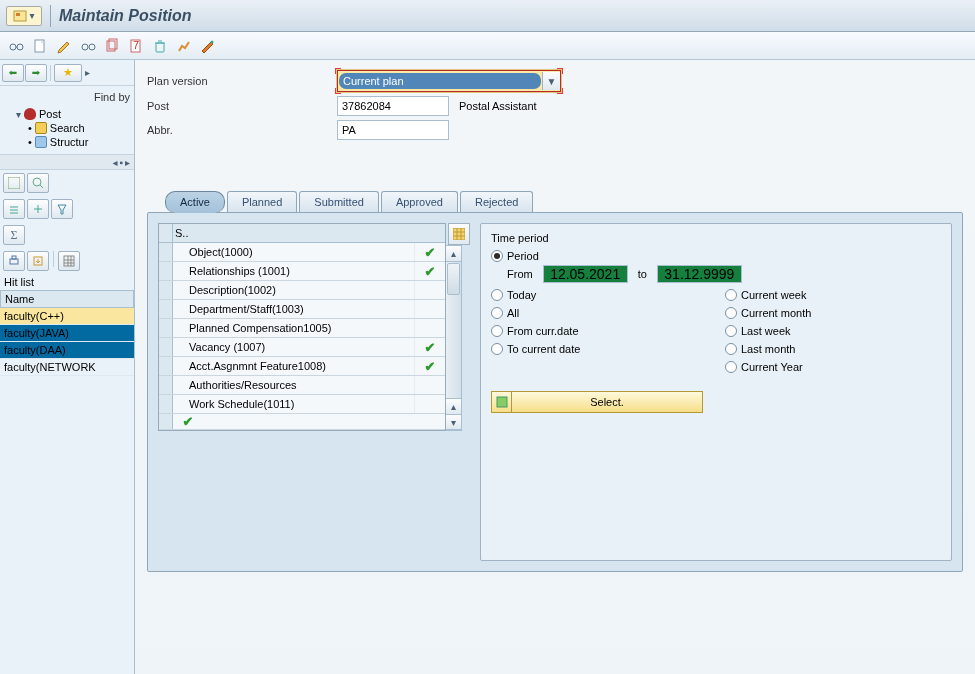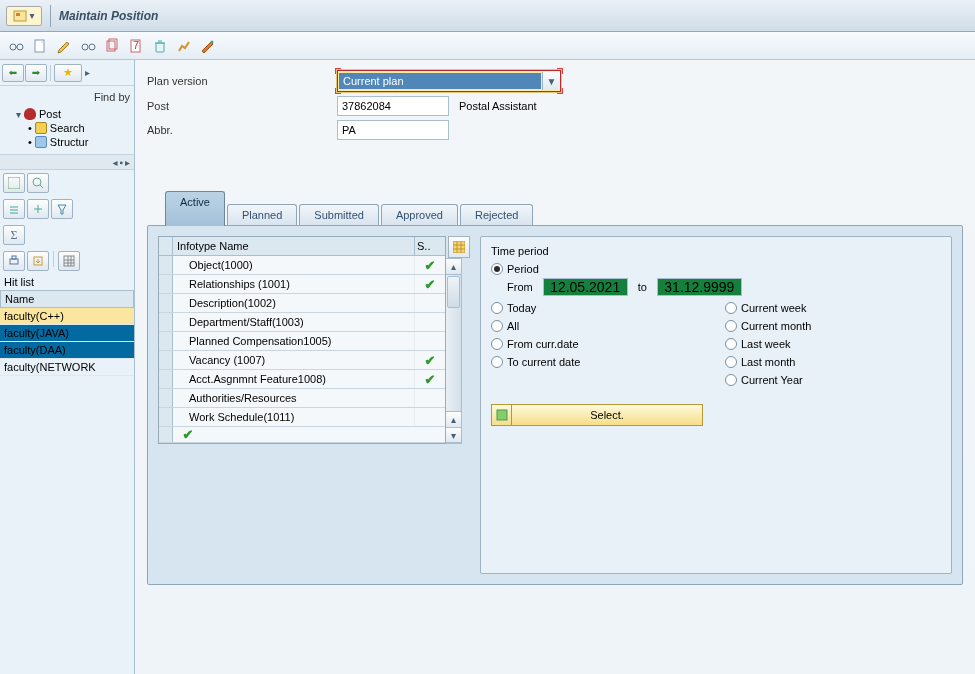--- a/index.html
+++ b/index.html
@@ -8,21 +8,21 @@
 
 .watermark { position: absolute; right: 10px; top: 150px; pointer-events: none; z-index: 1; opacity: 0.25; }
 .watermark .pt { font-size: 64px; font-weight: bold; color: #8a8a8a; letter-spacing: -4px; }
 .watermark .pt .p { color: #d9534f; }
 .watermark .sub { font-size: 26px; color: #d9534f; letter-spacing: 1px; margin-top: -8px; padding-left: 120px; }
 
 
 .titlebar { height: 32px; background: linear-gradient(#eaf0f6,#d0dde8); border-bottom: 1px solid #96a8b8; display: flex; align-items: center; padding: 0 6px; gap: 8px; }
 .title-icon { width: 36px; height: 20px; border: 1px solid #a9a9a9; background: #fdf4d0; border-radius: 2px; display:flex; align-items:center; justify-content:center; gap:2px;}
 .title-divider { width: 1px; height: 22px; background: #8fa5b8; }
-.title-text { font-weight: bold; font-style: italic; font-size: 12px; color: #3a4f63; }
+.title-text { font-weight: bold; font-style: italic; font-size: 16px; color: #3a4f63; }
 
 
 .apptoolbar { height: 28px; background: linear-gradient(#f8fbfe,#e4edf4); border-bottom: 1px solid #b6c7d4; display:flex; align-items:center; padding: 0 8px; gap: 8px; }
 .tool-icn { width:16px; height:16px; display:inline-block; cursor:pointer;}
 
 
 .body { display: flex; height: 614px; position: relative; }
 .left { width: 135px; background: #e9f2f8; border-right: 1px solid #a9bfcf; display:flex; flex-direction:column;}
 .navbtns { height: 26px; border-bottom:1px solid #c3d4e0; display:flex; align-items:center; padding:0 2px; gap:1px;}
 .navbtn { width:22px; height:18px; border:1px solid #9fb3c4; background:linear-gradient(#fdfdfd,#e0e9f0); border-radius:2px; cursor:pointer; display:flex; align-items:center; justify-content:center;}
@@ -46,29 +46,29 @@
 .hitlist-row { padding:2px 4px; border-bottom:1px solid #dfe9f0; cursor:pointer; background:#0369a1;}
 .hitlist-row.sel { background:#fae69e; }
 .hitlist-row.normal { background:#e9f2f8;}
 
 
 .main { flex:1; background: linear-gradient(#f3f6f9,#eef4f8); position:relative; padding: 10px 12px; z-index:2;}
 .form-row { display:flex; align-items:center; margin-bottom:4px; }
 .form-label { width: 190px; color:#333; }
 .fld { height:20px; border:1px solid #a9bfcf; background:#fff; padding:1px 4px; display:flex; align-items:center; }
 .combo { width:224px; height:22px; border:1px solid #b52c2c; background:#fce9a6; padding:0; display:flex; align-items:center; position:relative; outline:1px solid #e6c37a;}
-.combo-inner { flex:1; background:#5087b8; color:#fff; padding:2px 4px; margin:1px;}
+.combo-inner { flex:1; background:#5087b8; color:#fff; padding:2px 4px; margin:1px;border-radius:7px;}
 .combo-arrow { width:18px; height:18px; border-left:1px solid #9fb3c4; display:flex; align-items:center; justify-content:center; background:linear-gradient(#fcfcfc,#e0e9f0);}
 .highlight-corner { position:absolute; width:6px; height:6px; border:1px solid #e63c3c;}
 
 
 .tabs-wrap { margin-top: 50px; }
 .tabstrip { display:flex; align-items:flex-end; gap:2px; padding-left: 18px;}
 .tab { padding: 4px 14px; border:1px solid #8fa5b8; border-bottom:none; background: linear-gradient(#f1f6fa,#d8e4ee); border-radius: 3px 3px 0 0; cursor:pointer; color:#355072;}
-.tab.active { background: linear-gradient(#bcd3e5,#a3c1d9); font-weight:normal; color:#102940; border-color:#6a86a0; position:relative; top:1px; padding-bottom:18px;}
+.tab.active { background: linear-gradient(#bcd3e5,#a3c1d9); font-weight:normal; color:#102940; border-color:#6a86a0; position:relative; top:1px; padding-bottom:5px;border-radius:10px;}
 .tabcontent { border:1px solid #8fa5b8; background:#d7e5f0; border-radius: 2px; padding: 10px; display:flex; gap:10px; min-height: 360px;}
 
 
 .itable-wrap { display:flex; }
 .itable { border:1px solid #97abba; background:#f2f6f9; }
 .itable-hdr { display:flex; background:#dce8f0; border-bottom:1px solid #a9bfcf;}
 .itable-hdr .col1 { width:14px; border-right:1px solid #a9bfcf;}
 .itable-hdr .col2 { width:242px; padding:3px 4px; border-right:1px solid #a9bfcf;}
 .itable-hdr .col3 { width:30px; padding:3px 2px; text-align:left;}
 .itable-row { display:flex; border-bottom:1px solid #cad6df; background:#f5f8fb;}
@@ -301,21 +301,20 @@
         <div class="tab">Approved</div>
         <div class="tab">Rejected</div>
       </div>
       <div class="tabcontent">
 
         <div style="display:flex;flex-direction:column">
         <div class="itable-wrap">
           <div class="itable">
             <div class="itable-hdr">
               <div class="col1"></div>
-              <div class="col2">Infotype Name</div>
               <div class="col3">S..</div>
             </div>
             <div id="itbody">
                   <div class="itable-row">
                     <div class="col1"></div>
                     <div class="col2">Object(1000)</div>
                     <div class="col3">
                       <span class="chk">✔</span>
                     </div>
                   </div>

